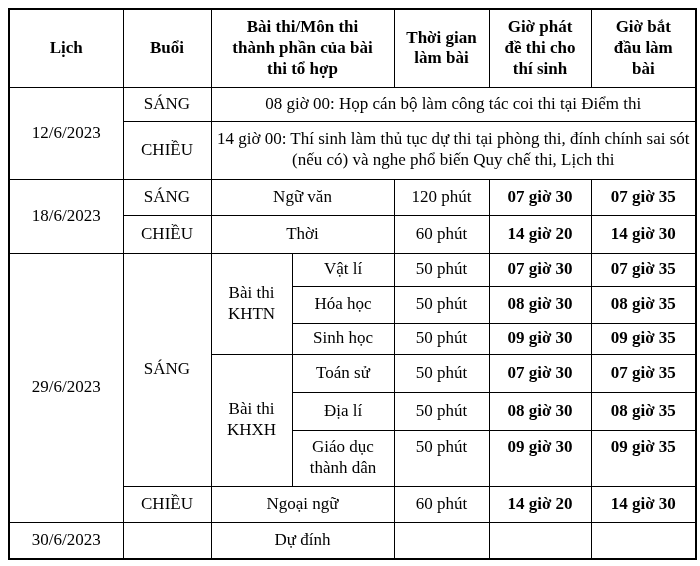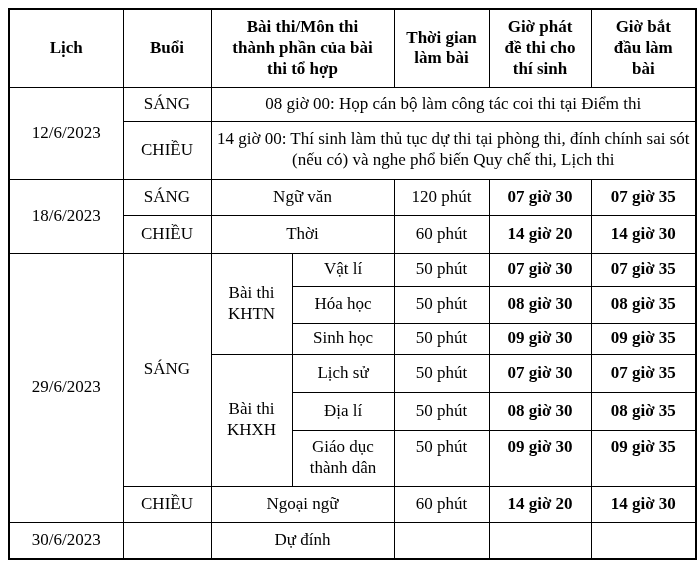--- a/index.html
+++ b/index.html
@@ -121,21 +121,21 @@
 
     <tr style="height:31px">
       <td>Sinh học</td>
       <td>50 phút</td>
       <td class="time">09 giờ 30</td>
       <td class="time">09 giờ 35</td>
     </tr>
 
     <tr style="height:38px">
       <td rowspan="3">Bài thi KHXH</td>
-      <td>Lịch sử</td>
+      <td>Toán sử</td>
       <td>50 phút</td>
       <td class="time">07 giờ 30</td>
       <td class="time">07 giờ 35</td>
     </tr>
 
     <tr style="height:38px">
       <td>Địa lí</td>
       <td>50 phút</td>
       <td class="time">08 giờ 30</td>
       <td class="time">08 giờ 35</td>

